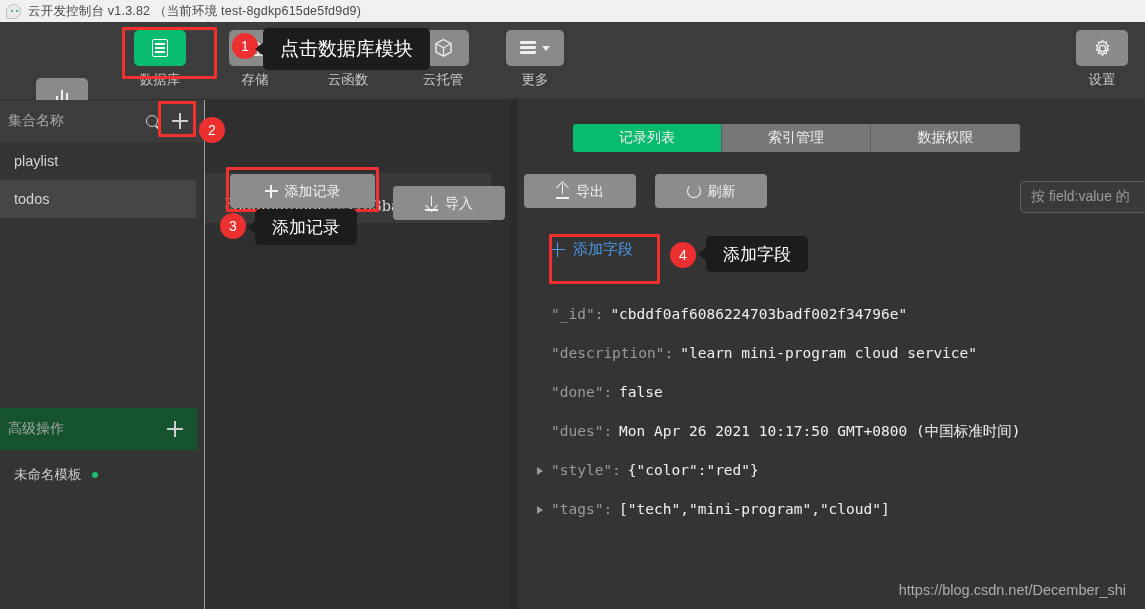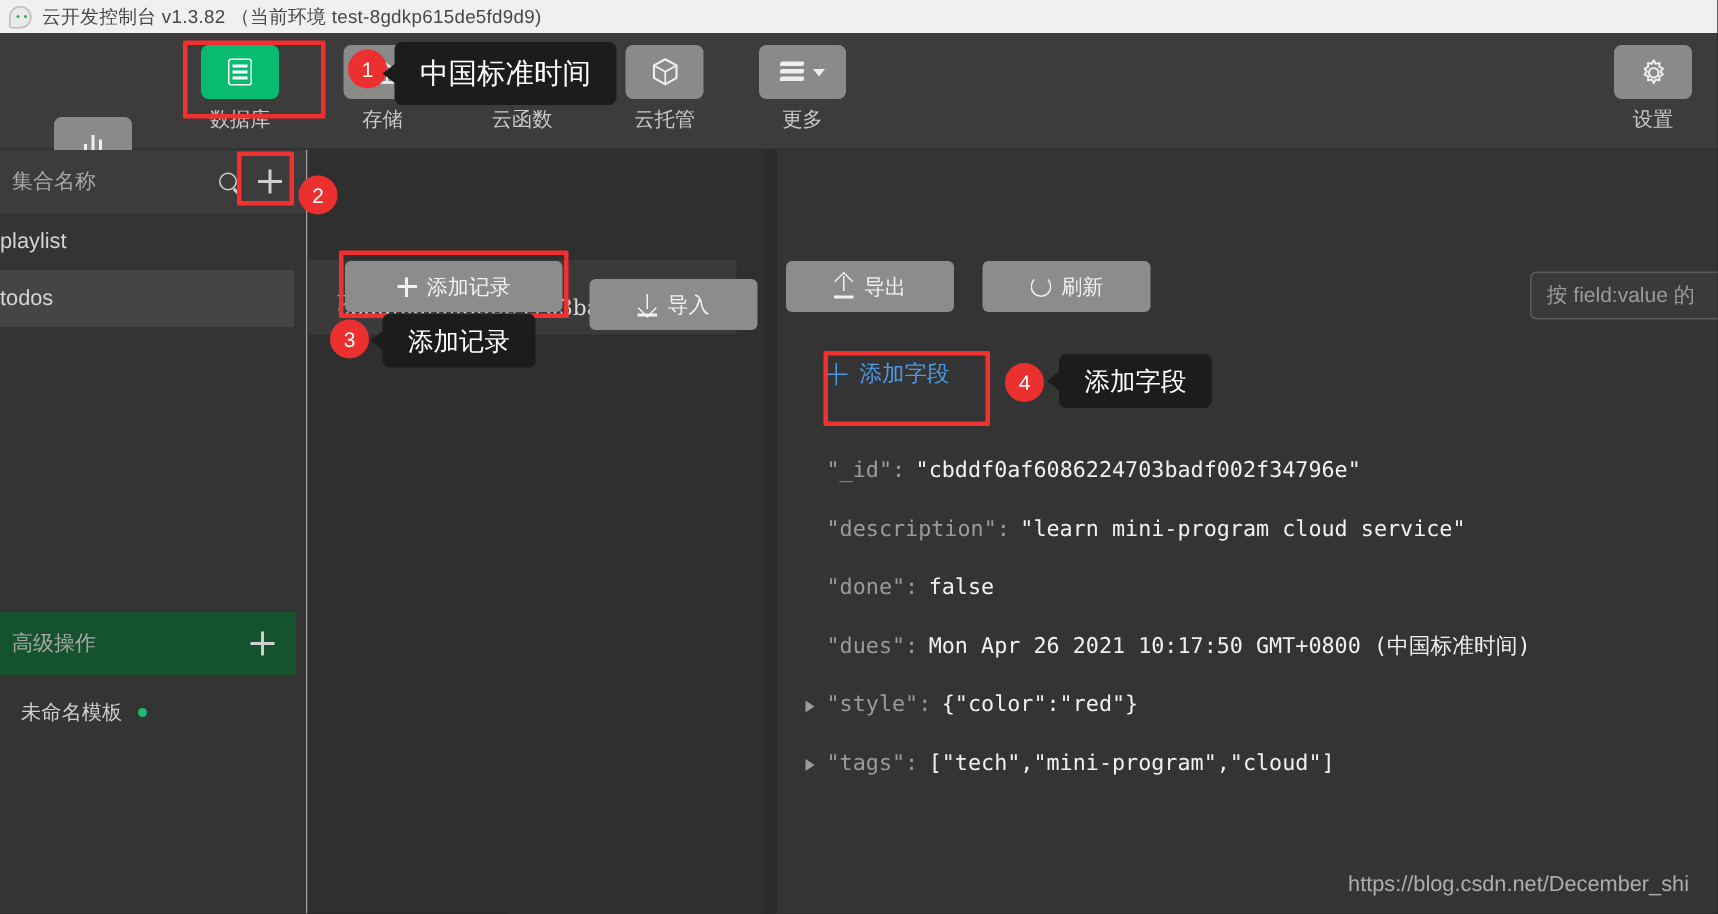--- a/index.html
+++ b/index.html
@@ -98,21 +98,21 @@
   }
   .g-plus { position: relative; width: 16px; height: 16px; }
   .g-plus::before, .g-plus::after {
     content: ""; position: absolute; background: #cfcfcf;
   }
   .g-plus::before { left: 0; top: 7.2px; width: 16px; height: 1.6px; }
   .g-plus::after { top: 0; left: 7.2px; height: 16px; width: 1.6px; }
 
   .coll-item {
     height: 38px; display: flex; align-items: center;
-    color: #d4d4d4; font-size: 14.5px;
+    padding-left: 14px; color: #d4d4d4; font-size: 14.5px;
   }
   .coll-item.sel { background: #454545; margin-right: 8px; border-radius: 1px; }
 
   .adv-header {
     position: absolute; left: 0; top: 308px; width: 197px; height: 42px;
     background: #14532d;
     display: flex; align-items: center; padding: 0 8px 0 8px;
     color: #a8a8a8; font-size: 14px;
   }
   .adv-header .ttl { flex: 1; }
@@ -406,20 +406,31 @@
         <span class="jval">{"color":"red"}</span>
       </div>
       <div class="json-row">
         <span class="tri"></span>
         <span class="jkey">"tags":</span>
         <span class="jval">["tech","mini-program","cloud"]</span>
       </div>
     </div>
   </div>
 
+  <div class="tabs">
+    <div class="tab active">
+      <span>记录列表</span>
+    </div>
+    <div class="tab">
+      <span>索引管理</span>
+    </div>
+    <div class="tab">
+      <span>数据权限</span>
+    </div>
+  </div>
 
   <div class="btn" style="left:230px; top:174px; width:145px;">
     <span class="g-plus-sm"></span>
     <span class="lbl">添加记录</span>
   </div>
 
   <div class="btn" style="left:393px; top:186px; width:112px;">
     <span class="g-dl">
         <span class="g-bar-bottom"></span>
       </span>
@@ -437,21 +448,21 @@
     <span class="g-refresh"></span>
     <span class="lbl">刷新</span>
   </div>
 
   <div class="searchfield">
     <span>按 field:value 的</span>
   </div>
 
   <div class="redbox" style="left:122px; top:27px; width:95px; height:52px;"></div>
   <div class="badge" style="left:232px; top:33px;">1</div>
-  <div class="tip" style="left:263px; top:28px;">中国标准时间</div>
+  <div class="tip" style="left:263px; top:28px;">点击数据库模块</div>
 
   <div class="redbox" style="left:158px; top:101px; width:38px; height:36px;"></div>
   <div class="badge" style="left:199px; top:117px;">2</div>
 
   <div class="redbox" style="left:226px; top:167px; width:153px; height:45px;"></div>
   <div class="badge" style="left:220px; top:213px;">3</div>
   <div class="tip sm" style="left:255px; top:209px;">添加记录</div>
 
   <div class="redbox" style="left:549px; top:234px; width:111px; height:50px;"></div>
   <div class="badge" style="left:670px; top:242px;">4</div>

